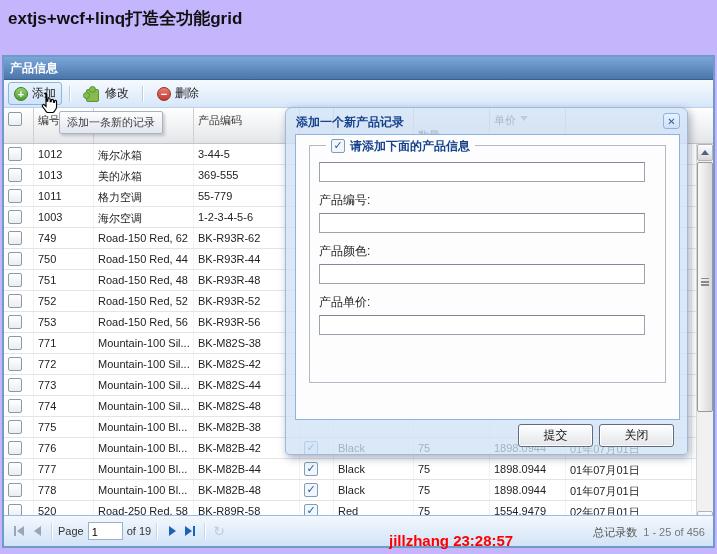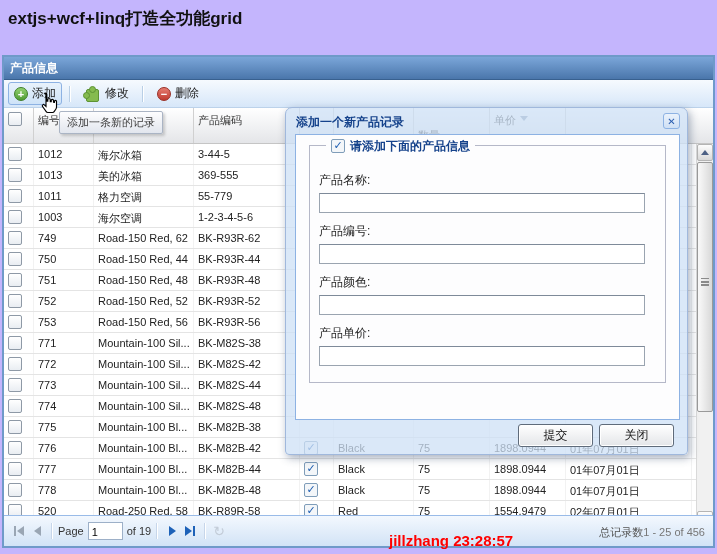--- a/index.html
+++ b/index.html
@@ -60,21 +60,21 @@
         display:flex;align-items:center;padding-left:6px;font-size:11px;color:#333;}
   .pico{width:18px;height:18px;display:flex;align-items:center;justify-content:center;gap:1px;cursor:pointer;}
   .tri-l{width:0;height:0;border-right:7px solid #9aa6b4;border-top:5px solid transparent;border-bottom:5px solid transparent;}
   .tri-r{width:0;height:0;border-left:7px solid #1e62b8;border-top:5px solid transparent;border-bottom:5px solid transparent;}
   .vbar-g{width:2px;height:10px;background:#9aa6b4;} .vbar-b{width:2px;height:10px;background:#1e62b8;}
   .psep{width:1px;height:16px;background:#c7d6ea;border-right:1px solid #fff;margin:0 5px;}
   .pginput{width:30px;height:15px;border:1px solid #9db0c8;font-size:11px;padding:1px 0 0 3px;margin:0 4px;font-family:inherit;}
   .refresh{font-size:14px;color:#c3ccd8;margin-left:2px;}
   .red-status{position:absolute;left:385px;top:16px;color:#f00;font-size:15px;font-weight:bold;}
   .totals{position:absolute;right:8px;top:9px;font-size:11px;color:#555;}
-  .totals .rng{color:#777;font-weight:normal;}
+  .totals .rng{color:#777;margin-left:6px;font-weight:normal;}
 
   
   .tooltip{position:absolute;left:59px;top:111px;z-index:20;padding:3px 7px;font-size:11px;color:#3c3c3c;
         background:linear-gradient(#fdfdfe,#e2e6ee);border:1px solid #aab4c4;border-radius:2px;
         box-shadow:2px 2px 3px rgba(0,0,0,0.18);white-space:nowrap;}
   .cursor{position:absolute;left:36px;top:91px;z-index:40;}
 
   
   .dialog{position:absolute;left:285px;top:107px;width:403px;height:348px;z-index:30;box-sizing:border-box;
         background:rgba(206,224,246,0.75);border:1px solid #a0b8dc;border-radius:7px 7px 4px 4px;
@@ -420,21 +420,20 @@
     <div class="dclose">
         <span>✕</span>
       </div>
     <div class="dbody">
       <div class="fieldset">
         <div class="legend">
           <span class="cb ck">✓</span>
           <span>请添加下面的产品信息</span>
         </div>
         <div class="fld">
-          <label>产品名称:</label>
           <input style="">
         </div>
         <div class="fld">
           <label>产品编号:</label>
           <input style="">
         </div>
         <div class="fld">
           <label>产品颜色:</label>
           <input style="">
         </div>

